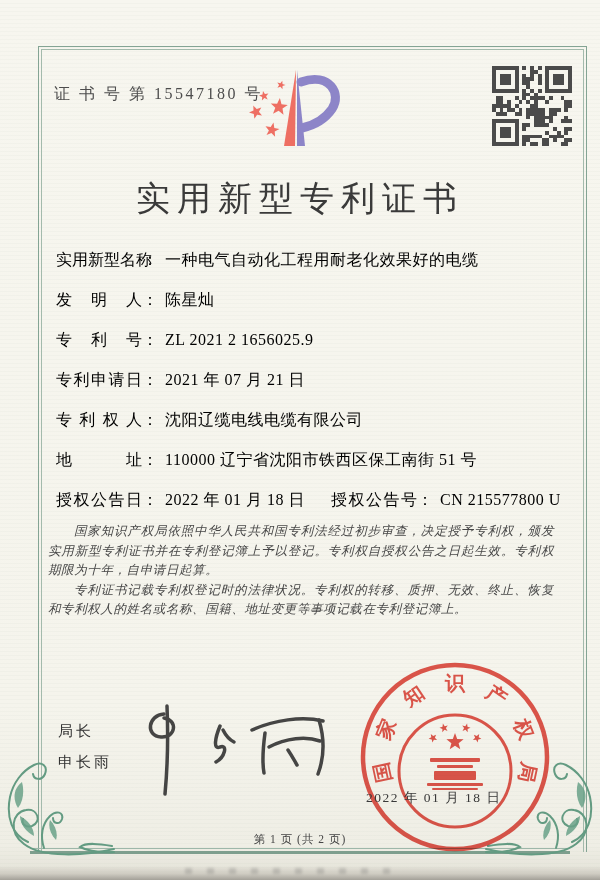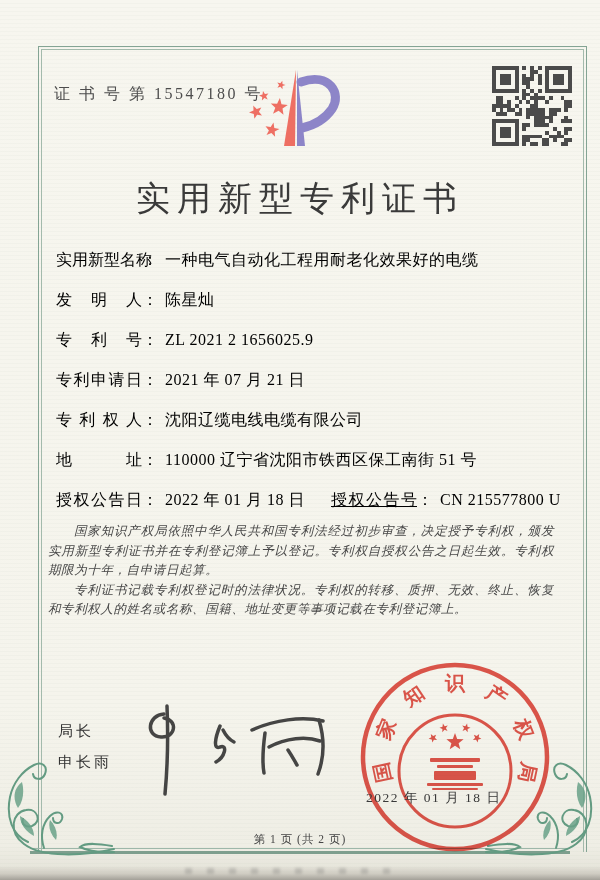--- a/index.html
+++ b/index.html
@@ -46,21 +46,21 @@
 
   .fields { position:absolute; left:56px; top:250px; width:500px; }
   .field-row { height:16px; margin-bottom:24px; font-size:16px; color:#000000; white-space:nowrap; }
   .flabel {
     display:inline-block; width:86px;
     text-align:justify; text-align-last:justify;
     vertical-align:bottom;
   }
   .colon { margin-right:7px; }
   .fvalue { letter-spacing:0.5px; }
-  .pair2 { margin-left:26px;text-decoration:underline; }
+  .pair2 { margin-left:26px; }
 
   .paras { position:absolute; left:48px; top:522px; width:506px; }
   .paras p {
     font-size:12.5px; line-height:19.5px; letter-spacing:0.6px;
     font-style:italic; color:#474747;
     text-indent:26px; text-align:justify; margin:0;
   }
 
   .signoff { position:absolute; left:58px; top:722px; z-index:4; }
   .signoff .line { font-size:15px; letter-spacing:3px; font-weight:400; color:#333; margin-bottom:12px; }

